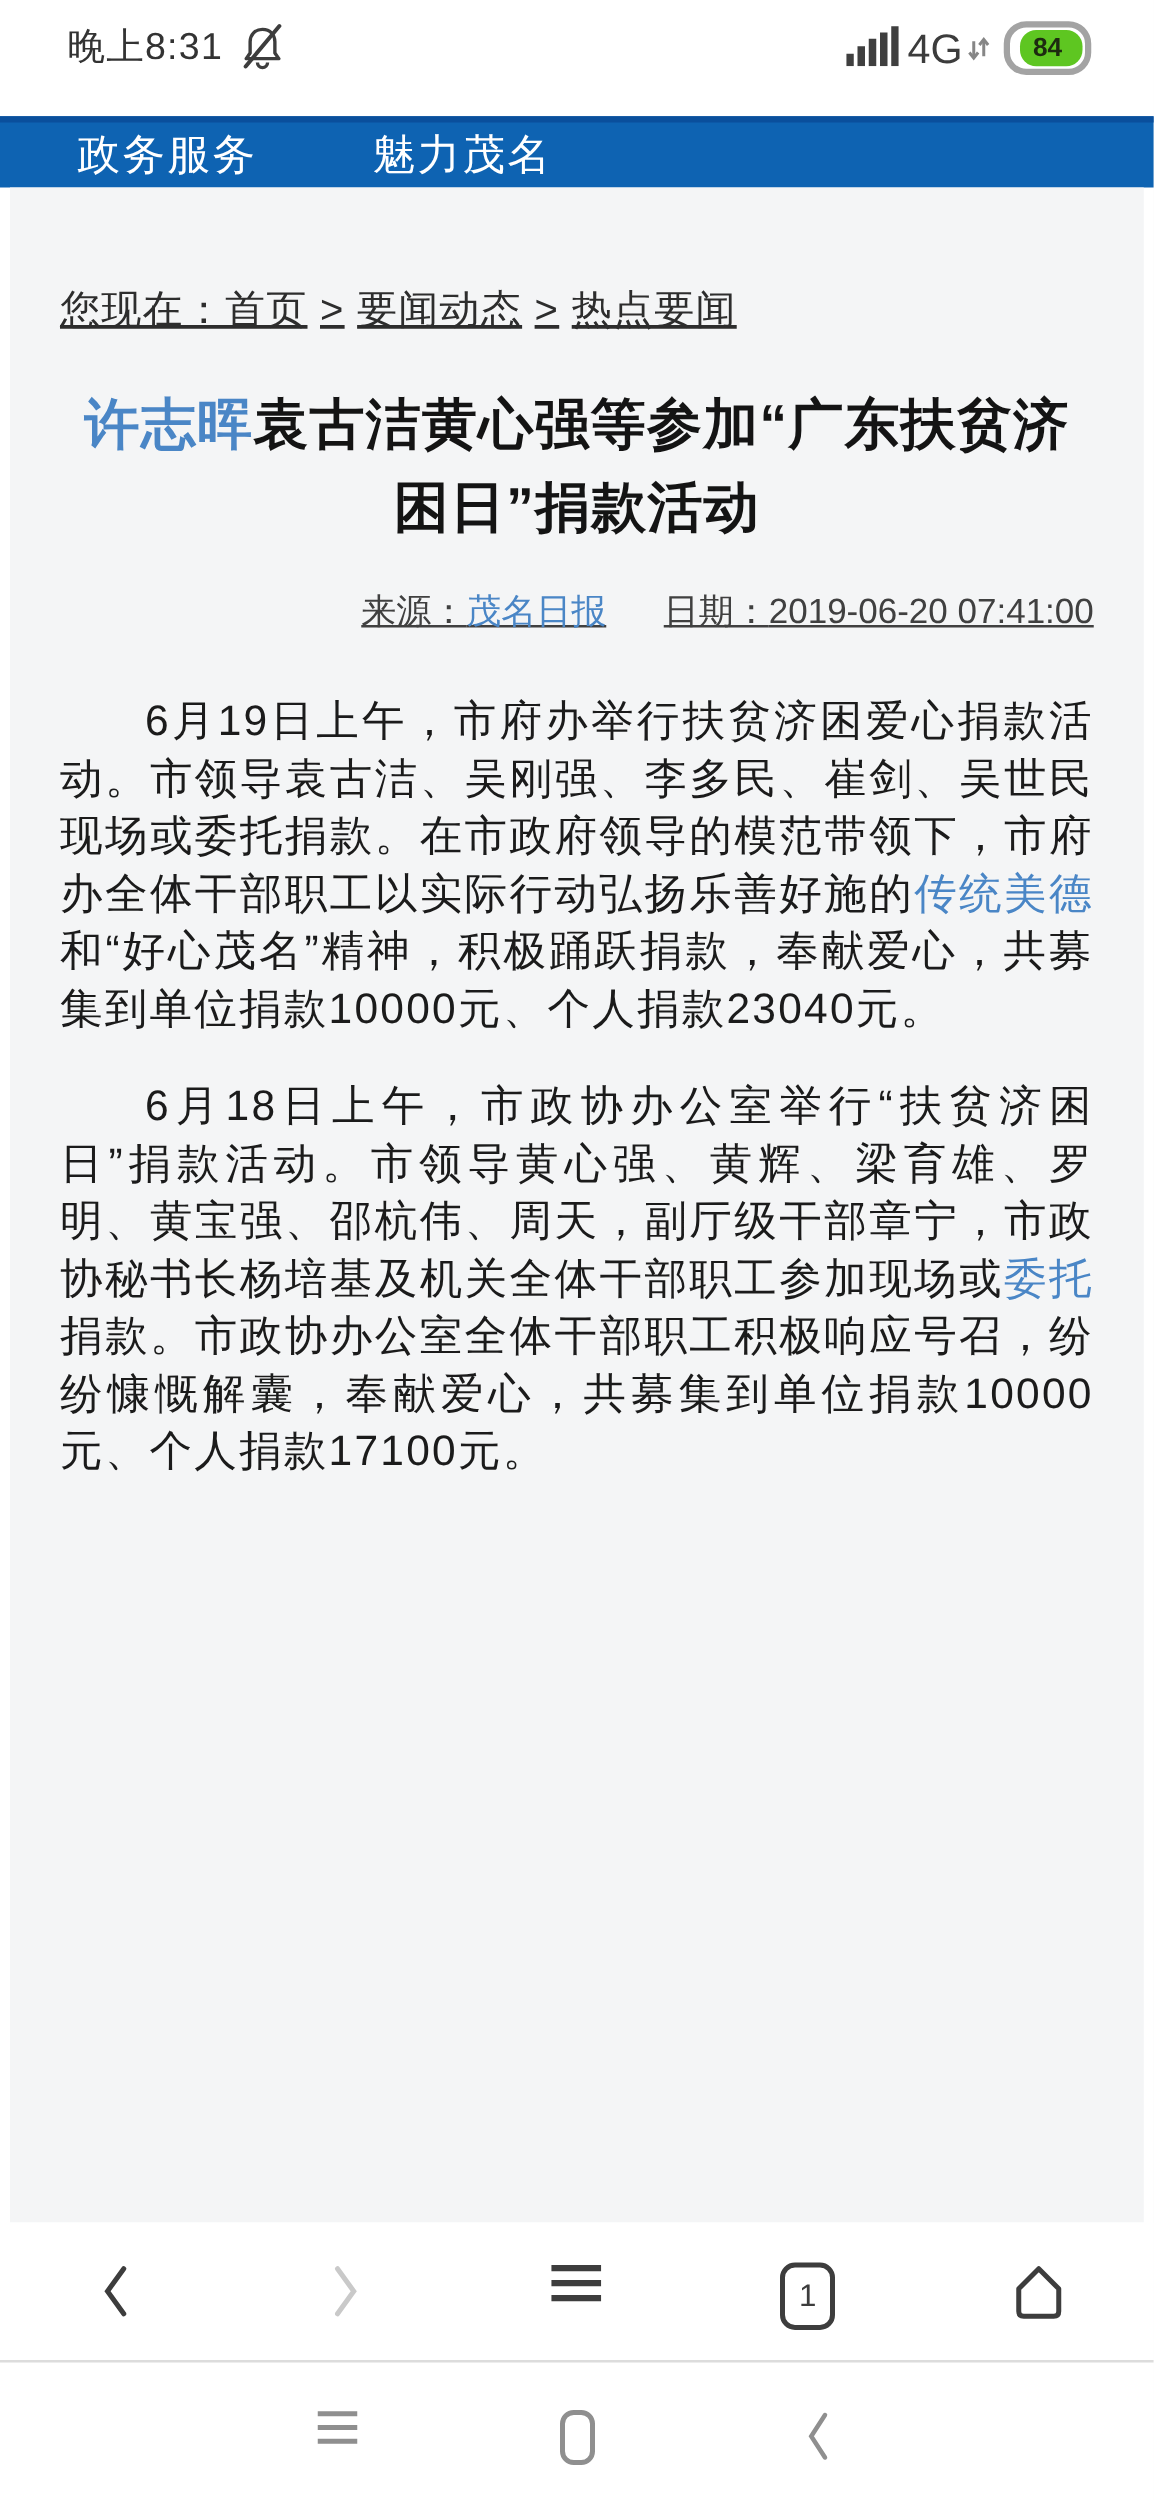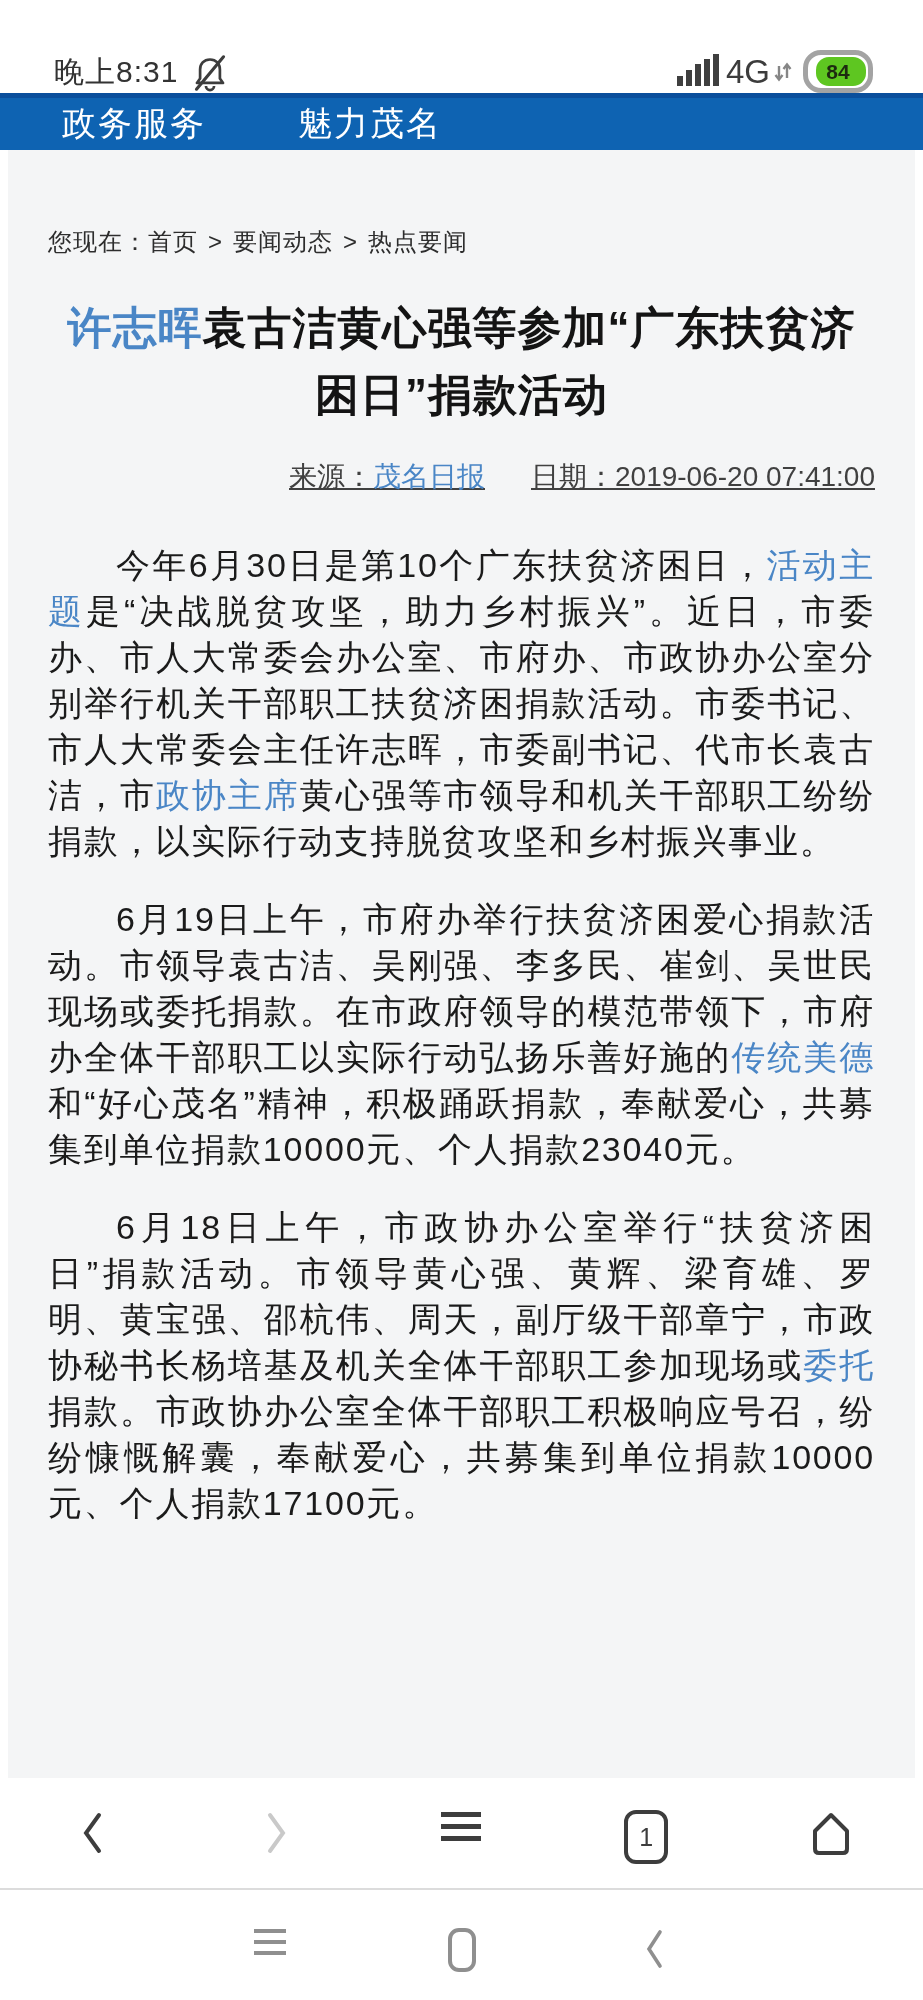--- a/index.html
+++ b/index.html
@@ -1,37 +1,37 @@
 <!DOCTYPE html>
 <html><head>
 <meta charset="utf-8">
 <style>
   html,body{margin:0;padding:0;}
   body{
     width:923px;height:2000px;position:relative;overflow:hidden;
     background:#ffffff;font-family:"Liberation Sans","DejaVu Sans",sans-serif;
   }
   
-  .status-bar{height:93px;display:flex;align-items:flex-end;padding:3px 50px 0 54px;box-sizing:border-box;background:#fff;}
+  .status-bar{height:93px;display:flex;align-items:flex-start;padding:17px 50px 0 54px;box-sizing:border-box;background:#fff;}
   .status-time{font-size:30px;color:#333;letter-spacing:1px;}
   .bell-wrap{margin-left:14px;display:flex;align-items:center;}
   .status-spacer{flex:1;}
   .status-right{display:flex;align-items:center;}
   .network-label{font-size:33px;color:#3c3c3c;margin-left:7px;}
   .arrows-wrap{margin-left:3px;display:flex;align-items:flex-end;}
   
   .battery{position:relative;width:60px;height:33px;border:5px solid #a3a3a3;border-radius:18px;margin-left:10px;overflow:hidden;background:#fff;}
   .battery-fill{position:absolute;top:2px;bottom:2px;right:2px;width:84%;background:#5ec621;border-radius:13px;}
   .battery-text{position:absolute;left:0;top:0;width:100%;height:100%;display:flex;align-items:center;justify-content:center;font-size:21px;font-weight:700;color:#1d2b10;}
   
   .nav-header{height:57px;box-sizing:border-box;border-top:5px solid #0a4f9c;background:#0e63b2;display:flex;align-items:center;padding-left:62px;}
   .nav-item{color:#ffffff;font-size:34px;letter-spacing:2px;margin-right:92px;}
   
   .content{margin:0 8px;height:1628px;box-sizing:border-box;background:#f4f5f6;padding:0 40px;overflow:hidden;}
-  .breadcrumb{padding-top:76px;font-size:24px;color:#2d2d2d;letter-spacing:1px;}
+  .breadcrumb{padding-top:76px;font-size:32px;color:#2d2d2d;letter-spacing:1px;text-decoration:underline;}
   .crumb-sep{margin:0 10px;color:#2d2d2d;}
   .article-title{margin:36px 0 0;font-size:44px;line-height:67px;font-weight:bold;text-align:center;color:#141414;letter-spacing:1px;}
   .article-meta{margin-top:30px;text-align:right;font-size:28px;color:#404040;text-decoration:underline;}
   .meta-gap{display:inline-block;width:46px;}
   .link{color:#4a86c6;}
   .article-body{margin-top:46px;}
   .article-body p{margin:0 0 32px;font-size:34px;line-height:46px;color:#1b1b1b;text-align:justify;text-indent:2em;letter-spacing:1.8px;}
   
   .browser-toolbar{height:110px;background:#ffffff;display:flex;}
   .tb-btn{flex:1;display:flex;justify-content:center;align-items:flex-start;padding-top:32px;}
@@ -91,21 +91,20 @@
     <span>您现在：</span><span id="crumbs"><span>首页</span><span class="crumb-sep">&gt;</span><span>要闻动态</span><span class="crumb-sep">&gt;</span><span>热点要闻</span></span>
   </div>
 
   <h1 class="article-title" id="article-title"><span class="link">许志晖</span><span>袁古洁黄心强等参加“广东扶贫济困日”捐款活动</span></h1>
 
   <div class="article-meta">
     <span>来源：</span><span class="link">茂名日报</span><span class="meta-gap"></span><span>日期：</span><span>2019-06-20 07:41:00</span>
   </div>
 
   <div class="article-body" id="article-body">
-      <p><span>今年6月30日是第10个广东扶贫济困日，</span><span class="link">活动主题</span><span>是“决战脱贫攻坚，助力乡村振兴”。近日，市委办、市人大常委会办公室、市府办、市政协办公室分别举行机关干部职工扶贫济困捐款活动。市委书记、市人大常委会主任许志晖，市委副书记、代市长袁古洁，市</span><span class="link">政协主席</span><span>黄心强等市领导和机关干部职工纷纷捐款，以实际行动支持脱贫攻坚和乡村振兴事业。</span></p>
       <p><span>6月19日上午，市府办举行扶贫济困爱心捐款活动。市领导袁古洁、吴刚强、李多民、崔剑、吴世民现场或委托捐款。在市政府领导的模范带领下，市府办全体干部职工以实际行动弘扬乐善好施的</span><span class="link">传统美德</span><span>和“好心茂名”精神，积极踊跃捐款，奉献爱心，共募集到单位捐款10000元、个人捐款23040元。</span></p>
       <p><span>6月18日上午，市政协办公室举行“扶贫济困日”捐款活动。市领导黄心强、黄辉、梁育雄、罗明、黄宝强、邵杭伟、周天，副厅级干部章宁，市政协秘书长杨培基及机关全体干部职工参加现场或</span><span class="link">委托</span><span>捐款。市政协办公室全体干部职工积极响应号召，纷纷慷慨解囊，奉献爱心，共募集到单位捐款10000元、个人捐款17100元。</span></p>
     </div>
 </div>
 
 <div class="browser-toolbar">
   <div class="tb-btn">
     <span>
       <svg width="26" height="46" viewBox="0 0 26 46">
           <path d="M20 5 L7 23 L20 41" fill="none" stroke="#3d3d3d" stroke-width="4" stroke-linecap="round"></path>

